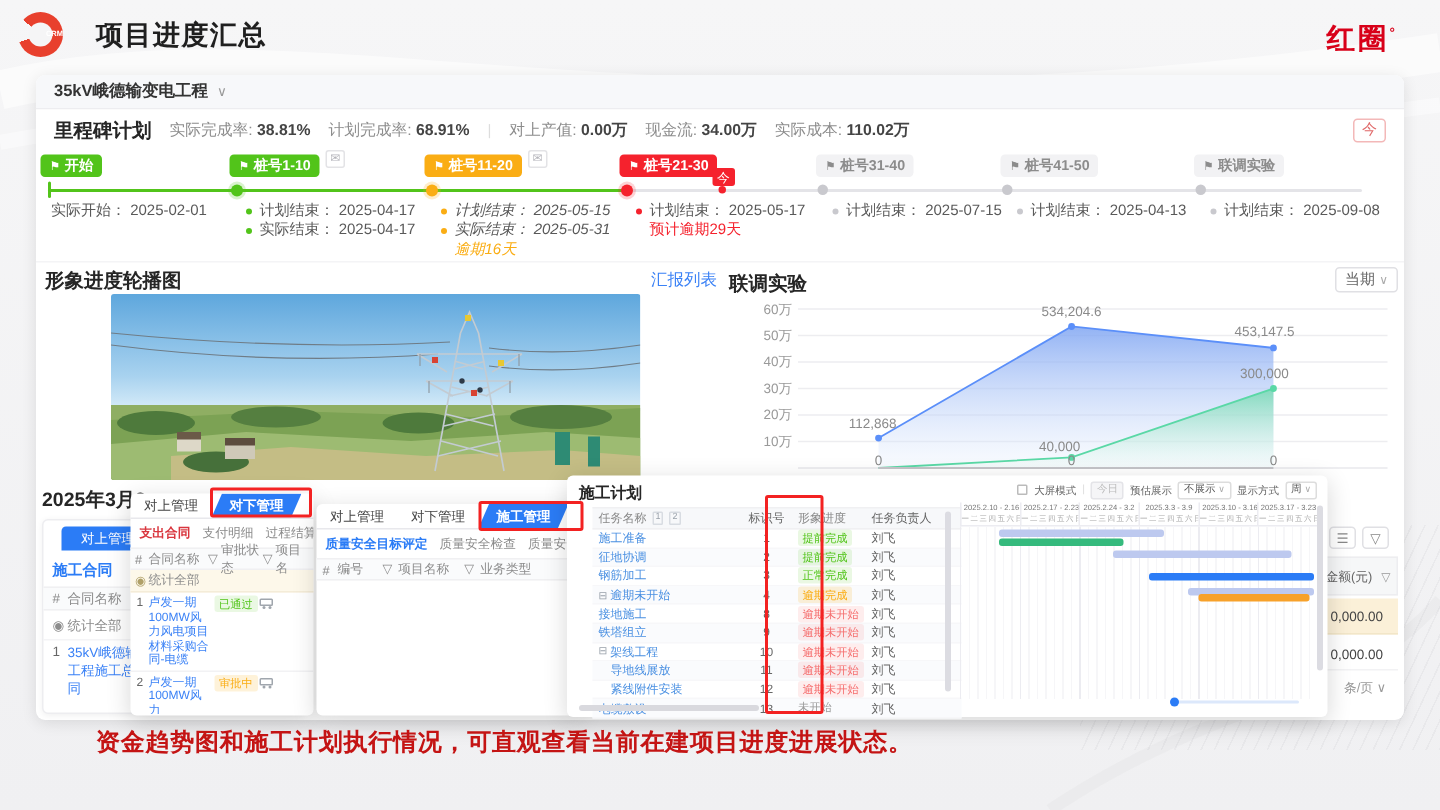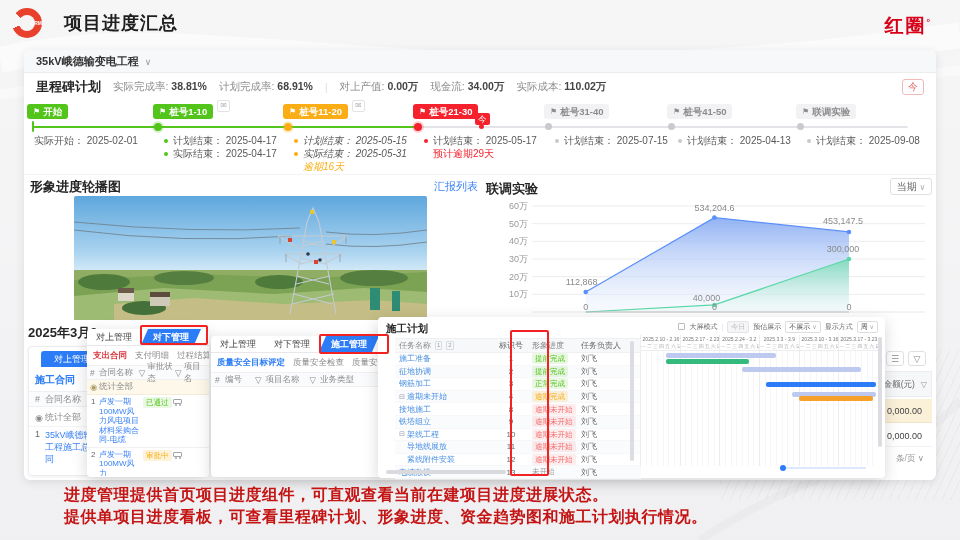--- a/index.html
+++ b/index.html
@@ -612,15 +612,14 @@
         <span class="knob"></span>
       </div>
     </div>
     <div class="vscroll" style="left:500px;top:20px;height:110px;"></div>
   </div>
 
   <div class="annot" style="left:140px;top:325px;width:68px;height:20px;"></div>
   <div class="annot" style="left:319px;top:334px;width:70px;height:20px;"></div>
   <div class="annot" style="left:510px;top:330px;width:39px;height:146px;"></div>
 
-  <div class="footer-line" style="top:485px;">进度管理提供首页项目进度组件，可直观查看当前在建项目进度进展状态。</div>
-  <div class="footer-line" style="top:507px;">提供单项目进度看板，可查看里程碑计划、形象进度、资金趋势图和施工计划执行情况。</div>
+  <div class="footer-line" style="top:485px;">资金趋势图和施工计划执行情况，可直观查看当前在建项目进度进展状态。</div>
 </div>
 
 </body></html>

